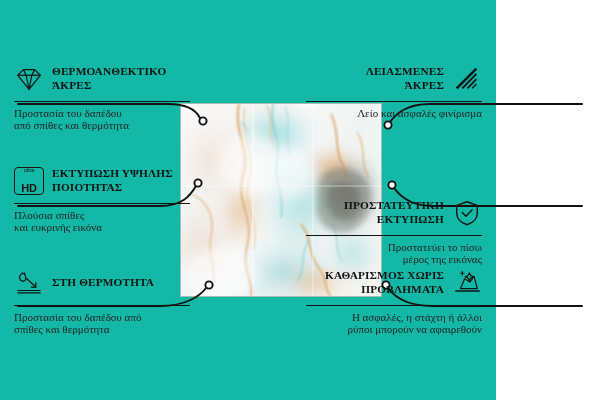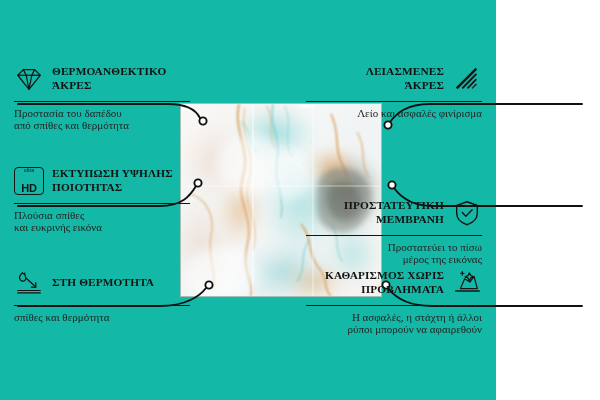--- a/index.html
+++ b/index.html
@@ -270,20 +270,21 @@
           <path d="M4 22 L28 22"></path>
           <path d="M4 24.6 L28 24.6"></path>
         </g>
       </svg>
       <div class="f-title">
         <div>ΣΤΗ ΘΕΡΜΟΤΗΤΑ</div>
       </div>
     </div>
     <div class="f-rule"></div>
     <div class="f-desc">
+      <div>Προστασία του δαπέδου από</div>
       <div>σπίθες και θερμότητα</div>
     </div>
   </div>
 
   <div class="feature right" style="top:62px;">
     <div class="f-head">
       <svg class="f-icon" viewBox="0 0 32 28">
         <g stroke="#141414" stroke-linecap="butt">
           <path d="M5 24 L26 3" stroke-width="2.6"></path>
           <path d="M11 24 L26 8.5" stroke-width="2.1"></path>
@@ -305,21 +306,21 @@
   <div class="feature right" style="top:164px;margin-top:32px;">
     <div class="f-head">
       <svg class="f-icon" viewBox="0 0 32 28">
         <g fill="none" stroke="#141414" stroke-width="1.5" stroke-linejoin="round" stroke-linecap="round">
           <path d="M16 2 L27 6 V14 C27 20.5 22 24.5 16 26.5 C10 24.5 5 20.5 5 14 V6 Z"></path>
           <path d="M11 13.5 L14.8 17.5 L21.5 10.5" stroke-width="1.4"></path>
         </g>
       </svg>
       <div class="f-title">
         <div>ΠΡΟΣΤΑΤΕΥΤΙΚΗ</div>
-        <div>ΜΕΜΒΡΑΝΗ</div>
+        <div>ΕΚΤΥΠΩΣΗ</div>
       </div>
     </div>
     <div class="f-rule"></div>
     <div class="f-desc">
       <div>Προστατεύει το πίσω</div>
       <div>μέρος της εικόνας</div>
     </div>
   </div>
 
   <div class="feature right" style="top:266px;">

